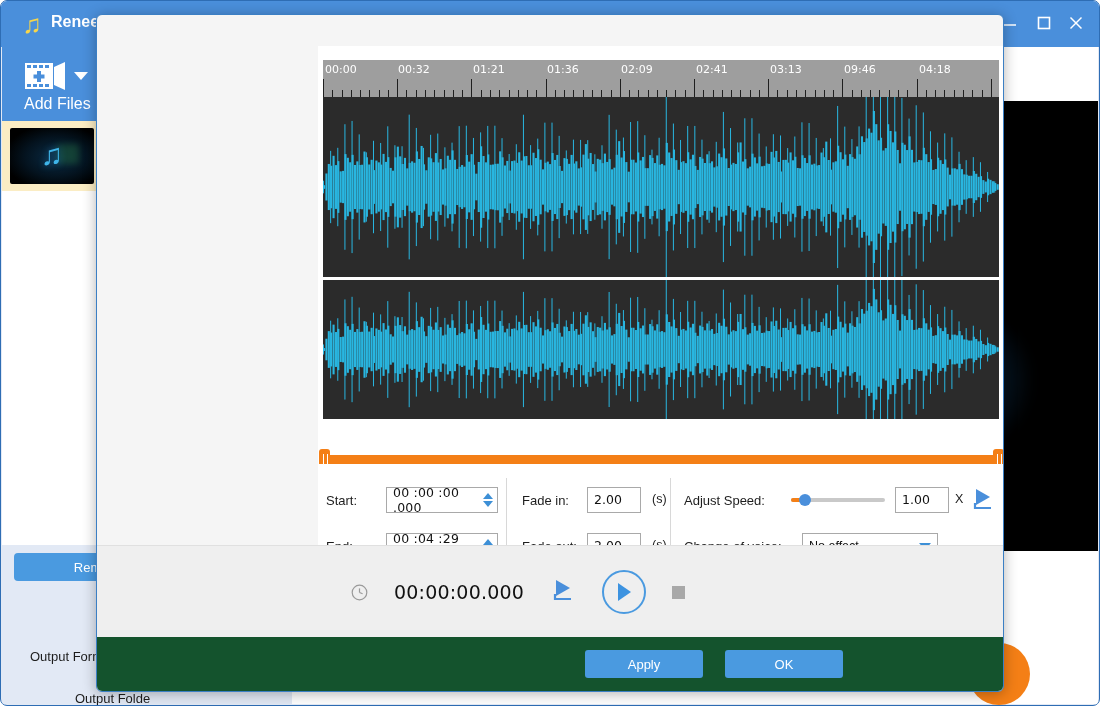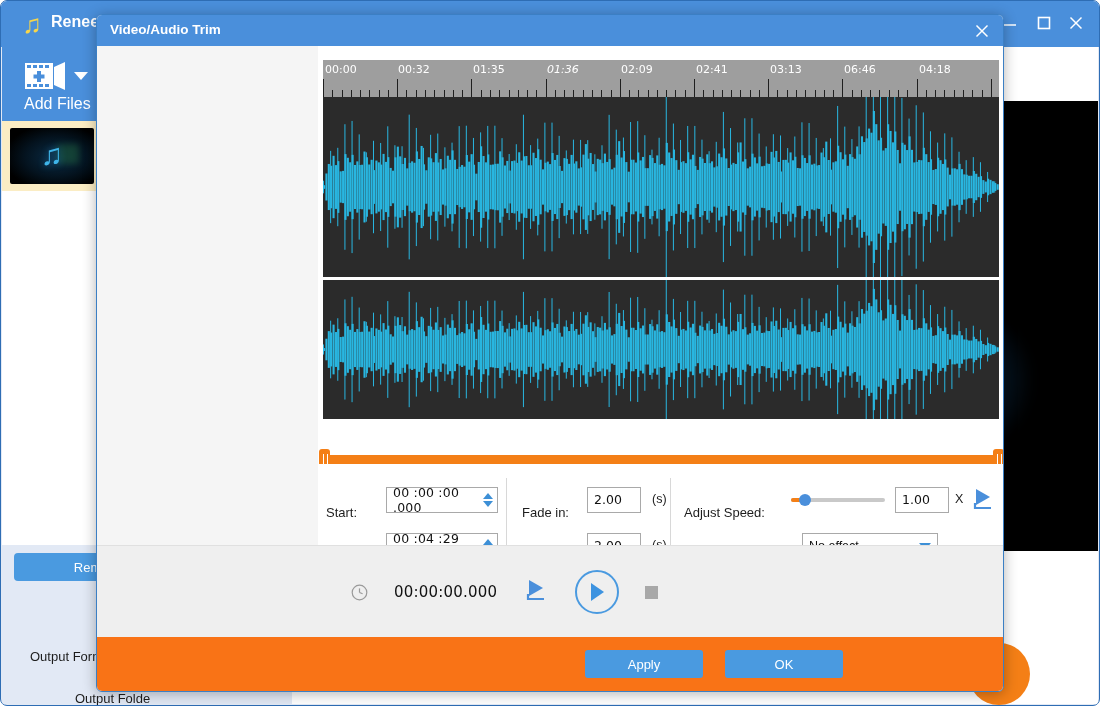--- a/index.html
+++ b/index.html
@@ -208,21 +208,21 @@
   .handle-l { left: 1px; }
   .handle-r { left: 675px; }
 
   
   .ctrl-area { position: absolute; left: 0; top: 418px; right: 0; bottom: 0; background: #ffffff; }
   .divider { position: absolute; width: 1px; background: #d8d8d8; top: 14px; height: 118px; }
   .dv1 { left: 188px; }
   .dv2 { left: 352px; }
 
   .ctrl-label {
-    position: absolute; font-size: 13px; color: #1d1d1d; white-space: nowrap; margin-top: 12px;
+    position: absolute; font-size: 13px; color: #1d1d1d; white-space: nowrap;
   }
   .spin-box {
     position: absolute; width: 112px; height: 26px;
     border: 1px solid #a9a9a9; background: #ffffff;
     display: flex; align-items: center;
   }
   .spin-box .val {
     flex: 1; padding-left: 6px; font-size: 12.5px; color: #111; letter-spacing: .2px;
     font-family: "DejaVu Sans", sans-serif;
   }
@@ -279,33 +279,33 @@
   .player-bar {
     position: absolute; left: 0; bottom: 54px; width: 100%; height: 92px;
     background: #efefef; border-top: 1px solid #e0e0e0;
   }
   .player-inner {
     position: absolute; left: 254px; top: 0; height: 92px;
     display: flex; align-items: center; gap: 26px;
   }
   .clock-ico { width: 17px; height: 17px; }
   .time-text {
-    font-size: 15px; color: #111; font-family: "DejaVu Sans", sans-serif;
+    font-size: 19px; color: #111; font-family: "DejaVu Sans", sans-serif;
     letter-spacing: .2px;
   }
   .play-circle {
     width: 44px; height: 44px; border-radius: 50%;
     border: 2px solid #4a9ae0; display: flex; align-items: center; justify-content: center;
     cursor: pointer;
   }
   .stop-sq { width: 13px; height: 13px; background: #a8a8a8; cursor: pointer; }
 
   .btn-bar {
     position: absolute; left: 0; bottom: 0; width: 100%; height: 54px;
-    background: #f97316;
+    background: #14532d;
     text-decoration: underline;
   }
   .bb { position: absolute; top: 13px; width: 118px; height: 28px; }
   .bb-apply { left: 488px; }
   .bb-ok { left: 628px; }
   .bb-cancel { left: 769px; }
 </style>
 </head>
 <body>
 
@@ -391,29 +391,20 @@
         <div class="preview-dot"></div>
       </div>
       <div class="prog-line"></div>
       <div class="start-circle"></div>
 
     </div>
   </div>
 
   <div class="modal">
 
-    <div class="modal-title">
-      <span>Video/Audio Trim</span>
-      <div class="modal-close">
-        <svg width="14" height="14" viewBox="0 0 14 14">
-            <line x1="1.5" y1="1.5" x2="12.5" y2="12.5" stroke="#fff" stroke-width="1.5"></line>
-            <line x1="12.5" y1="1.5" x2="1.5" y2="12.5" stroke="#fff" stroke-width="1.5"></line>
-          </svg>
-      </div>
-    </div>
 
 
     <div class="editor">
 
       <div class="ruler" id="ruler">
           <div class="tick major" style="left: 0px;"></div>
           <div class="tick minor" style="left: 9px;"></div>
           <div class="tick minor" style="left: 19px;"></div>
           <div class="tick minor" style="left: 28px;"></div>
           <div class="tick minor" style="left: 37px;"></div>
@@ -480,26 +471,26 @@
           <div class="tick minor" style="left: 603px;"></div>
           <div class="tick minor" style="left: 612px;"></div>
           <div class="tick minor" style="left: 621px;"></div>
           <div class="tick minor" style="left: 631px;"></div>
           <div class="tick minor" style="left: 640px;"></div>
           <div class="tick minor" style="left: 649px;"></div>
           <div class="tick minor" style="left: 659px;"></div>
           <div class="tick major" style="left: 668px;"></div>
           <div class="ruler-lbl" style="left: 2px;">00:00</div>
           <div class="ruler-lbl" style="left: 75px;">00:32</div>
-          <div class="ruler-lbl" style="left: 150px;">01:35</div>
-          <div class="ruler-lbl" style="left: 224px; font-style: italic;">01:36</div>
+          <div class="ruler-lbl" style="left: 150px;">01:21</div>
+          <div class="ruler-lbl" style="left: 224px;">01:36</div>
           <div class="ruler-lbl" style="left: 298px;">02:09</div>
           <div class="ruler-lbl" style="left: 373px;">02:41</div>
           <div class="ruler-lbl" style="left: 447px;">03:13</div>
-          <div class="ruler-lbl" style="left: 521px;">06:46</div>
+          <div class="ruler-lbl" style="left: 521px;">09:46</div>
           <div class="ruler-lbl" style="left: 596px;">04:18</div>
         </div>
 
       <div class="wave-box wave-top">
         <svg class="wave-svg" id="wave1" viewBox="0 0 676 180" preserveAspectRatio="none">
             <rect x="0.00" y="88.18" width="2.09" height="3.64" fill="#29b6e0"></rect>
             <rect x="0.00" y="83.71" width="1" height="12.59" fill="#29b6e0"></rect>
             <rect x="2.38" y="76.48" width="2.09" height="27.04" fill="#29b6e0"></rect>
             <rect x="4.76" y="66.96" width="2.09" height="46.09" fill="#29b6e0"></rect>
             <rect x="7.14" y="68.76" width="2.09" height="42.47" fill="#29b6e0"></rect>

